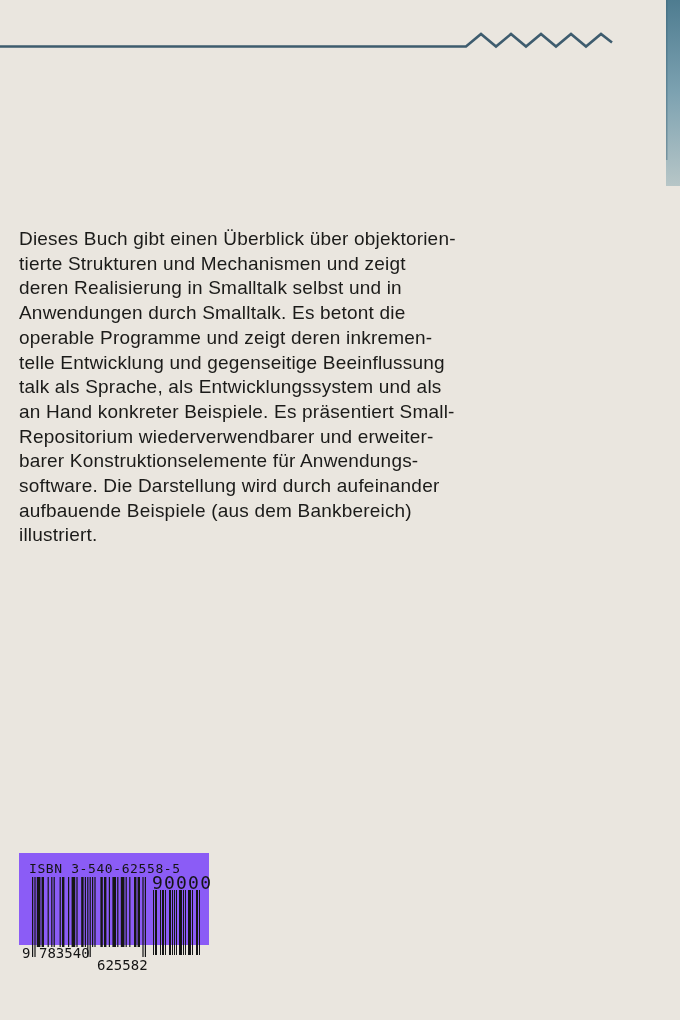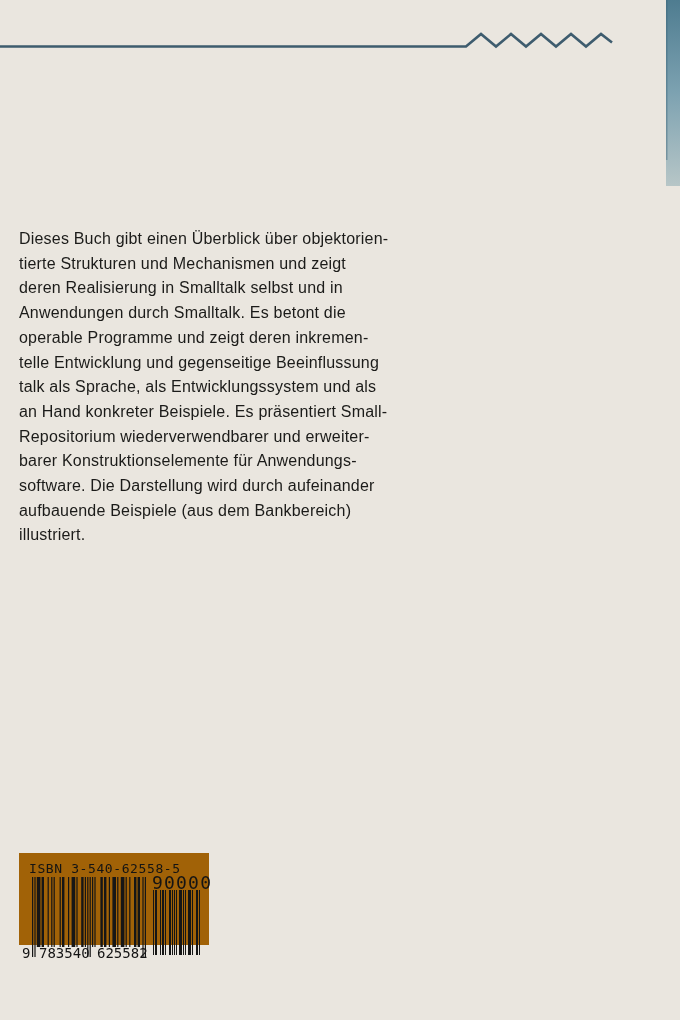--- a/index.html
+++ b/index.html
@@ -5,41 +5,41 @@
   html,body{margin:0;padding:0;}
   body{
     width:680px;height:1020px;position:relative;overflow:hidden;
     font-family:"Liberation Sans",sans-serif;
   }
   .cover{position:absolute;inset:0;}
   .toprule{position:absolute;left:0;top:0;}
   .stripe{position:absolute;left:666px;top:0;}
   .blurb{
     position:absolute;left:19px;top:227px;width:480px;
-    font-size:16px;line-height:24.7px;letter-spacing:.2px;
+    font-size:19px;line-height:24.7px;letter-spacing:.2px;
     font-weight:400;
   }
   .bcpanel{
     position:absolute;left:19px;top:853px;width:190px;height:92px;
-    background:#a16207;
+    background:#8b5cf6;
   }
   .isbn{
     position:absolute;top:8px;left:10px;white-space:pre;
     font-family:"DejaVu Sans Mono",monospace;font-size:13px;
     letter-spacing:.6px;color:#141414;
   }
   .mainbc{position:absolute;left:13px;top:24px;}
   .digit{
     position:absolute;top:93px;
     font-family:"DejaVu Sans Mono",monospace;font-size:14px;line-height:14px;
     color:#141414;white-space:pre;
   }
   .d9{left:3px;}
   .dl{left:20px;text-align:center;}
-  .dr{left:78px;}
+  .dr{left:78px;margin-top:12px;}
   .supplabel{
     position:absolute;left:133px;top:23px;width:48px;text-align:center;
     font-family:"DejaVu Sans Mono",monospace;font-size:18px;line-height:13px;
     letter-spacing:1.2px;color:#141414;
   }
   .suppbc{position:absolute;left:133px;top:37px;}
 </style>
 </head>
 <body style="background: rgb(234, 230, 223);">
 

